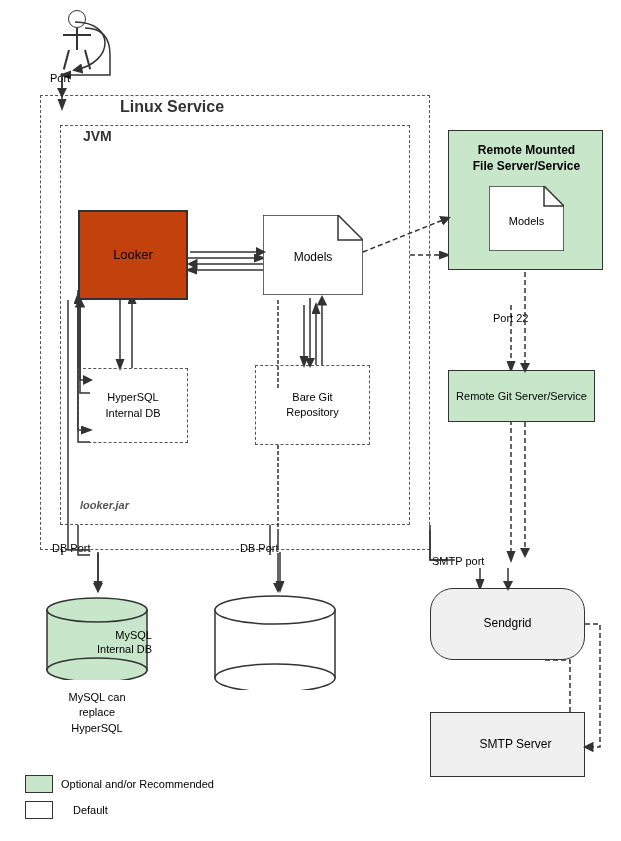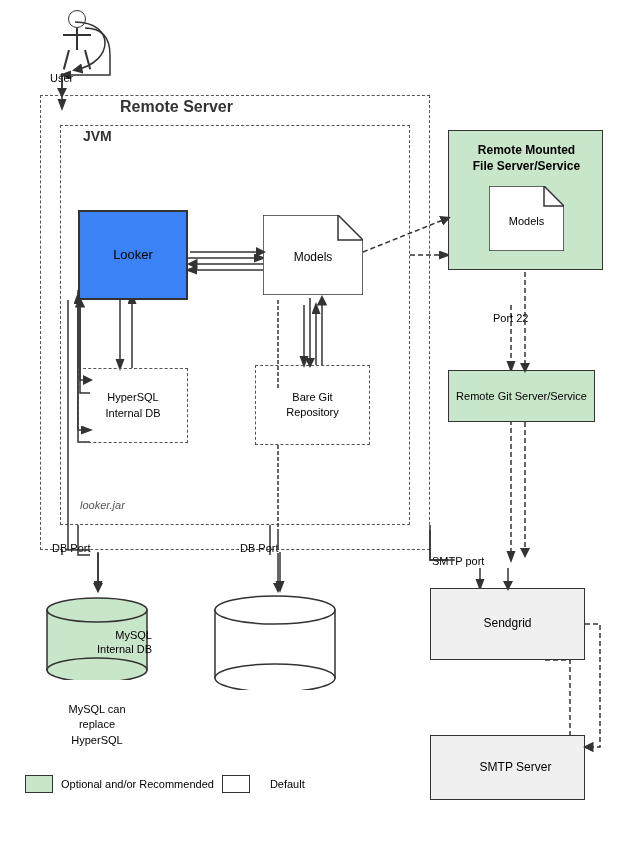--- a/index.html
+++ b/index.html
@@ -14,21 +14,21 @@
     }
     .diagram {
       position: relative;
       width: 621px;
       height: 841px;
     }
     
     .box {
       position: absolute;
       border: 1.5px solid #333;
-      background: #3b82f6;
+      background: #c2410c;
       display: flex;
       align-items: center;
       justify-content: center;
       text-align: center;
       line-height: 1.3;
     }
     .box-green {
       background: #c8e6c9;
       border: 1.5px solid #333;
     }
@@ -73,20 +73,21 @@
       color: #333;
     }
     
     .looker-jar-label {
       position: absolute;
       top: 499px;
       left: 80px;
       font-size: 11px;
       color: #555;
       font-style: italic;
+      font-weight: bold;
     }
     
     .svg-overlay {
       position: absolute;
       top: 0; left: 0;
       width: 621px;
       height: 841px;
       pointer-events: none;
     }
     
@@ -160,24 +161,24 @@
 
       <div style="position:absolute; top:18px; left:18px; width:1.5px; height:22px; background:#333;"></div>
 
       <div style="position:absolute; top:24px; left:5px; width:28px; height:1.5px; background:#333;"></div>
 
       <div style="position:absolute; top:40px; left:10px; width:1.5px; height:20px; background:#333; transform:rotate(15deg); transform-origin:top;"></div>
 
       <div style="position:absolute; top:40px; left:26px; width:1.5px; height:20px; background:#333; transform:rotate(-15deg); transform-origin:top;"></div>
     </div>
   </div>
-  <div style="position:absolute; top:72px; left:50px; font-size:11px;">User</div>
+  <div style="position:absolute; top:72px; left:50px; font-size:11px;">Port</div>
 
   <div class="linux-server"></div>
-  <div class="linux-server-label">Remote Server</div>
+  <div class="linux-server-label">Linux Service</div>
 
   <div class="jvm-box"></div>
   <div class="jvm-label">JVM</div>
 
   <div class="box" style="top:210px; left:78px; width:110px; height:90px; border-width:2px; font-size:13px;">
     <span>Looker</span>
   </div>
 
   <div style="position:absolute; top:215px; left:263px; width:100px; height:80px;">
     
@@ -228,39 +229,39 @@
 
       <rect x="5" y="20" width="100" height="60" fill="#c8e6c9" stroke="#333" stroke-width="1.5"></rect>
 
       <ellipse cx="55" cy="20" rx="50" ry="12" fill="#c8e6c9" stroke="#333" stroke-width="1.5"></ellipse>
 
       <ellipse cx="55" cy="80" rx="50" ry="12" fill="#c8e6c9" stroke="#333" stroke-width="1.5"></ellipse>
     </svg>
     <div style="position:absolute; top:38px; left:0; width:110px; text-align:right; font-size:11px; line-height:1.3;">MySQL<br>Internal DB</div>
   </div>
 
-  <div style="position:absolute; top:690px; left:42px; font-size:11px; line-height:1.4; text-align:center; width:110px;margin-top:12px;">MySQL can<br>replace<br>HyperSQL</div>
+  <div style="position:absolute; top:690px; left:42px; font-size:11px; line-height:1.4; text-align:center; width:110px;">MySQL can<br>replace<br>HyperSQL</div>
 
   <div style="position:absolute; top:590px; left:210px; width:130px; height:100px;">
     <svg width="130" height="100">
       <rect x="5" y="20" width="120" height="68" fill="#fff" stroke="#333" stroke-width="1.5"></rect>
       <ellipse cx="65" cy="20" rx="60" ry="14" fill="#fff" stroke="#333" stroke-width="1.5"></ellipse>
       <ellipse cx="65" cy="88" rx="60" ry="14" fill="#fff" stroke="#333" stroke-width="1.5"></ellipse>
     </svg>
   </div>
 
-  <div class="box" style="top:588px; left:430px; width:155px; height:72px; background:#f0f0f0;">
+  <div class="box" style="top:588px; left:430px; width:155px; height:72px; background:#f0f0f0;border-radius:23px;">
     <span>Sendgrid</span>
   </div>
 
-  <div class="box" style="top:735px; left:430px; width:155px; height:65px; background:#f0f0f0;padding-left:16px;">
+  <div class="box" style="top:712px; left:430px; width:155px; height:65px; background:#f0f0f0;padding-left:16px;">
     <span>SMTP Server</span>
   </div>
 
-  <div style="position:absolute; top:775px; left:25px; display:flex; flex-direction:row; gap:8px;">
+  <div style="position:absolute; top:775px; left:25px; display:flex; flex-direction:column; gap:8px;">
 
     <div style="display:flex; align-items:center; gap:8px;">
       <div style="width:28px; height:18px; background:#c8e6c9; border:1.5px solid #333;"></div>
       <span style="font-size:11px;">Optional and/or Recommended</span>
     </div>
 
     <div style="display:flex; align-items:center; gap:20px;">
       <div style="width:28px; height:18px; background:#fff; border:1.5px solid #333;"></div>
       <span style="font-size:11px;">Default</span>
     </div>

